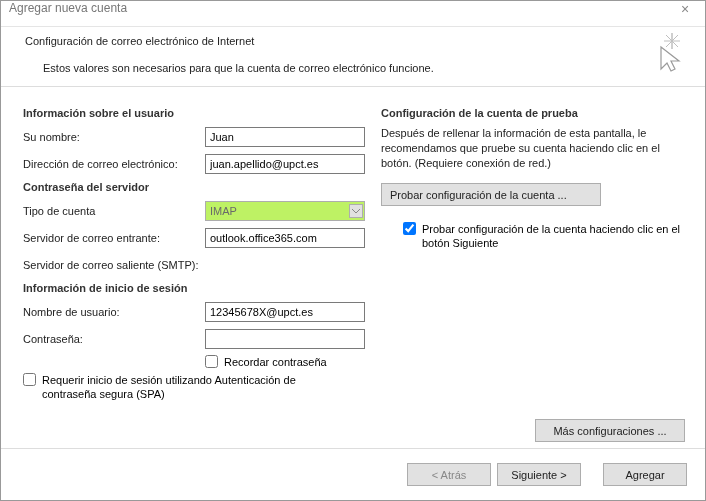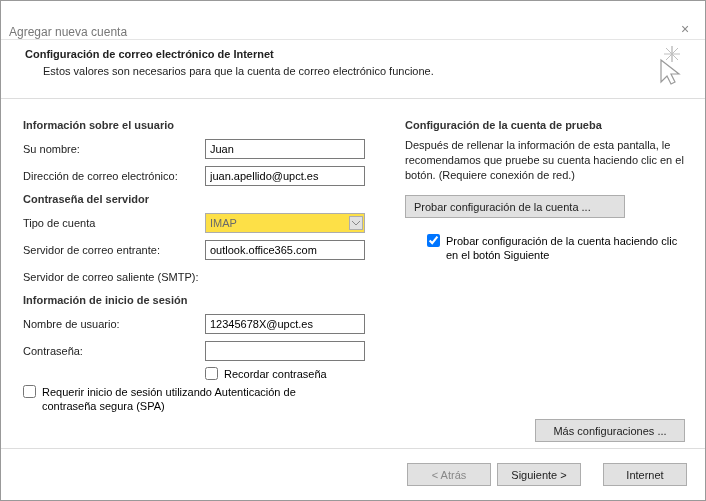--- a/index.html
+++ b/index.html
@@ -15,23 +15,23 @@
   }
   .window {
     width: 706px;
     height: 501px;
     background: #fff;
     border: 1px solid #999;
     display: flex;
     flex-direction: column;
   }
   .titlebar {
-    height: 39px;
-    display: flex;
-    align-items: flex-end;
+    height: 26px;
+    display: flex;
+    align-items: flex-start;
     justify-content: space-between;
     padding: 0 8px;
     color: #777;
     font-size: 12px;
     border-bottom: 1px solid #e5e5e5;
   }
   .titlebar .close {
     width: 24px;
     height: 18px;
     text-align: center;
@@ -42,41 +42,40 @@
   }
   .header {
     padding: 8px 20px 12px 24px;
     border-bottom: 1px solid #ddd;
     display: flex;
     justify-content: space-between;
     align-items: flex-start;
   }
   .header-text { flex: 1; }
   .header-title {
-    font-weight: bold;
-    color: #222;
-    font-size: 11px;
-    margin-bottom: 5px;
+    font-weight: normal;
+    color: #222;
+    font-size: 11px;
+    margin-bottom: 15px;
   }
   .header-subtitle {
     font-size: 11px;
     color: #222;
     margin-left: 18px;
   }
   .header-icon {
     width: 40px;
     height: 40px;
     position: relative;
     margin-top: -2px;
   }
   .content {
     flex: 1;
     display: flex;
     padding: 14px 20px 8px 22px;
-    gap: 24px;
     position: relative;
     justify-content: space-between;
   }
   .col-left { width: 358px; }
   .col-right { flex: 1; }
   .section-title {
     font-weight: bold;
     color: #333;
     font-size: 11px;
     margin: 6px 0 7px 0;
@@ -98,21 +97,21 @@
     height: 20px;
     font-size: 11px;
     padding: 1px 4px;
     border: 1px solid #7a7a7a;
     font-family: inherit;
   }
   .fake-select {
     width: 160px;
     height: 20px;
     border: 1px solid #adadad;
-    background: #fde047;
+    background: #bef264;
     font-size: 11px;
     padding: 2px 4px;
     color: #6a6a6a;
     display: flex;
     align-items: center;
     justify-content: space-between;
   }
   .fake-select .chev {
     width: 14px;
     height: 14px;
@@ -279,16 +278,16 @@
     <div class="more-settings">
       <button class="btn" style="width:150px;">Más configuraciones ...</button>
     </div>
 
   </div>
 
   <div class="footer">
     <button class="btn disabled">&lt; Atrás</button>
     <button class="btn">Siguiente &gt;</button>
     <div class="spacer-mid"></div>
-    <button class="btn">Internet</button>
+    <button class="btn">Agregar</button>
   </div>
 
 </div>
 
 </body></html>

